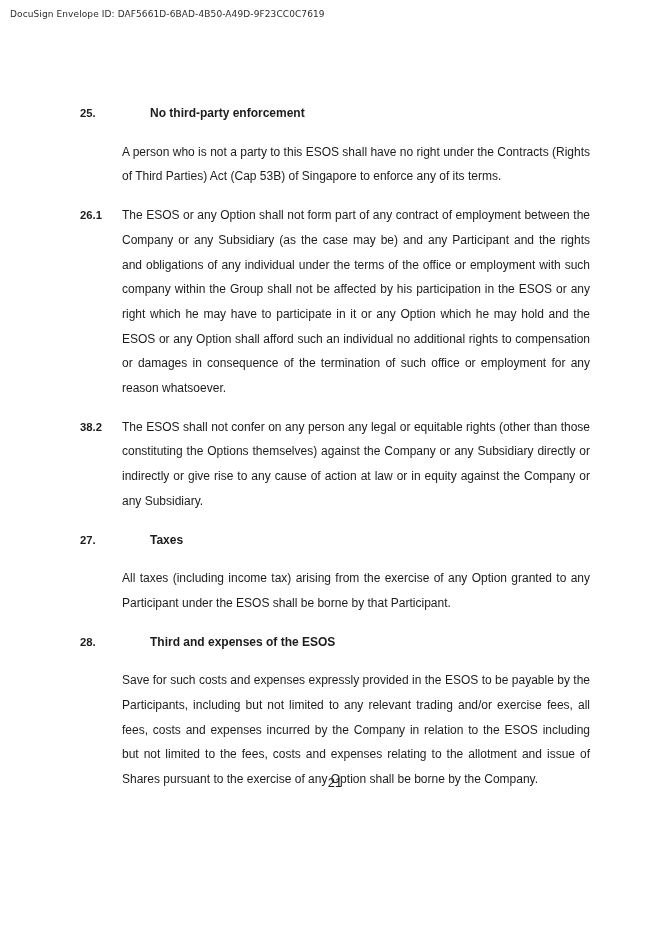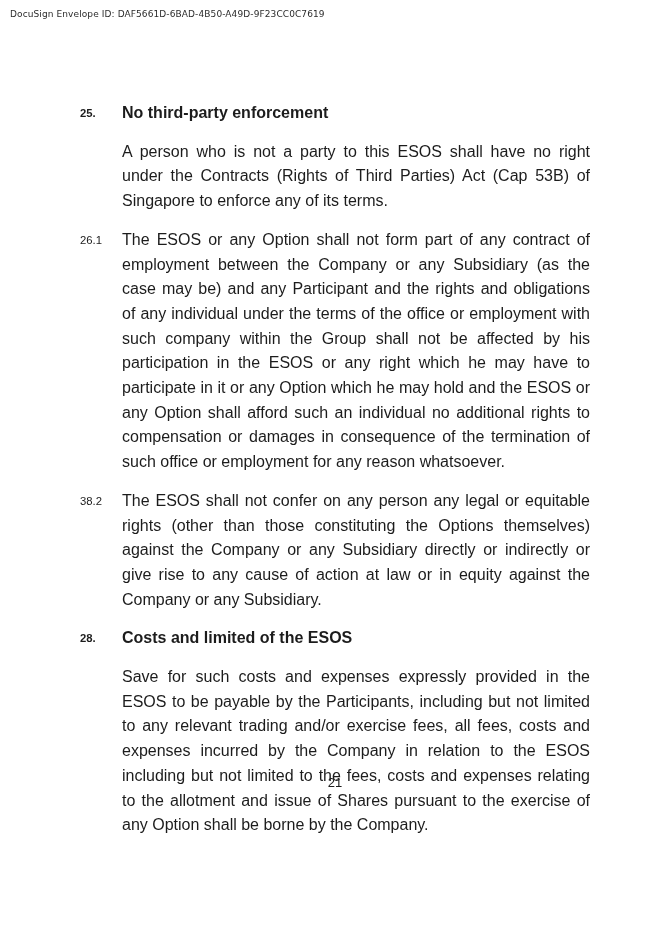--- a/index.html
+++ b/index.html
@@ -35,34 +35,36 @@
   .row {
     display: flex;
     align-items: flex-start;
     margin-bottom: 14px;
   }
   .num {
     width: 42px;
     flex-shrink: 0;
     font-size: 11.3px;
     line-height: 24.7px;
+    font-weight: bold;
   }
   .heading-row .num {
     font-weight: bold;
   }
   .htext {
     flex: 1;
     font-weight: bold;
-    font-size: 16px;
+    font-size: 12px;
     line-height: 24.7px;
+    margin-left: 28px;
   }
   .ptext {
     flex: 1;
     margin: 0;
-    font-size: 16px;
+    font-size: 12px;
     line-height: 24.7px;
     text-align: justify;
     text-justify: inter-word;
   }
   .pagenum {
     position: absolute;
     bottom: 46px;
     left: 0;
     width: 100%;
     text-align: center;
@@ -89,24 +91,32 @@
 
     <div class="row para-row">
       <span class="num">26.1</span>
       <p class="ptext">The ESOS or any Option shall not form part of any contract of employment between the Company or any Subsidiary (as the case may be) and any Participant and the rights and obligations of any individual under the terms of the office or employment with such company within the Group shall not be affected by his participation in the ESOS or any right which he may have to participate in it or any Option which he may hold and the ESOS or any Option shall afford such an individual no additional rights to compensation or damages in consequence of the termination of such office or employment for any reason whatsoever.</p>
     </div>
     <div class="row para-row">
       <span class="num">38.2</span>
       <p class="ptext">The ESOS shall not confer on any person any legal or equitable rights (other than those constituting the Options themselves) against the Company or any Subsidiary directly or indirectly or give rise to any cause of action at law or in equity against the Company or any Subsidiary.</p>
     </div>
 
+    <div class="row heading-row">
+      <span class="num">27.</span>
+      <span class="htext">Taxes</span>
+    </div>
+    <div class="row para-row">
+      <span class="num"></span>
+      <p class="ptext">All taxes (including income tax) arising from the exercise of any Option granted to any Participant under the ESOS shall be borne by that Participant.</p>
+    </div>
 
     <div class="row heading-row">
       <span class="num">28.</span>
-      <span class="htext">Costs and limited of the ESOS</span>
+      <span class="htext">Third and expenses of the ESOS</span>
     </div>
     <div class="row para-row">
       <span class="num"></span>
       <p class="ptext">Save for such costs and expenses expressly provided in the ESOS to be payable by the Participants, including but not limited to any relevant trading and/or exercise fees, all fees, costs and expenses incurred by the Company in relation to the ESOS including but not limited to the fees, costs and expenses relating to the allotment and issue of Shares pursuant to the exercise of any Option shall be borne by the Company.</p>
     </div>
 
   </div>
 
   <div class="pagenum">21</div>
 

